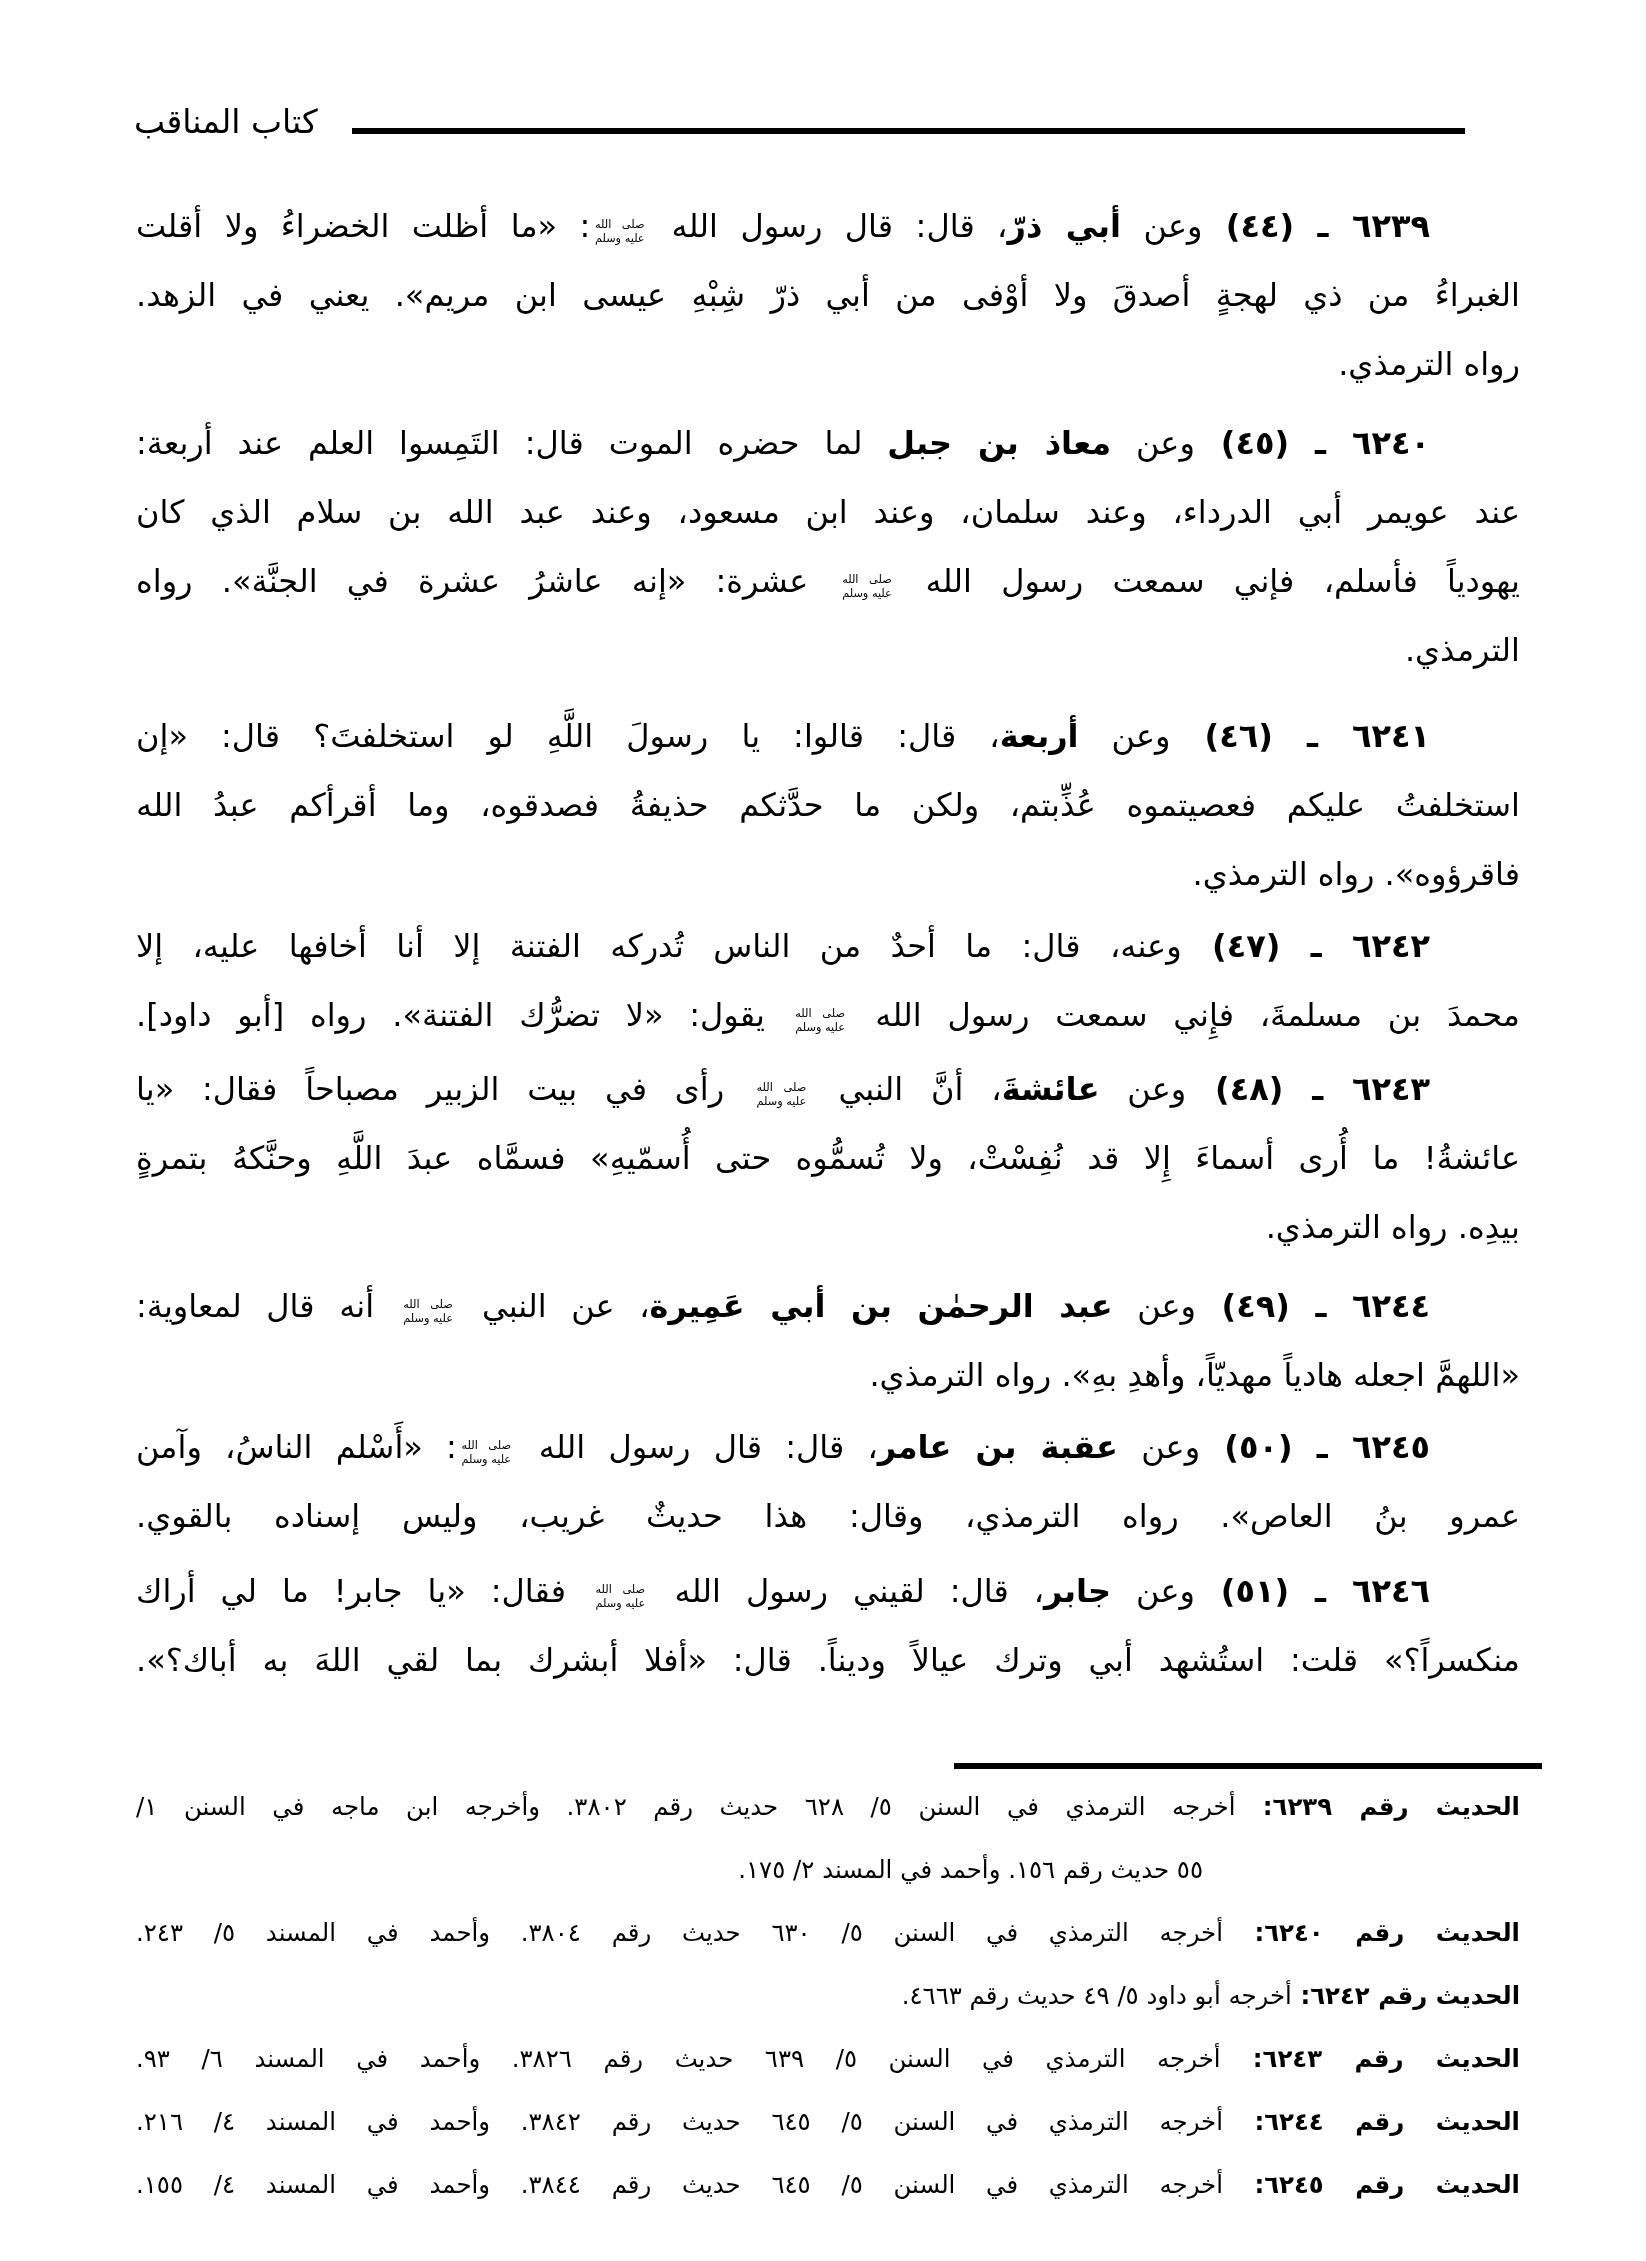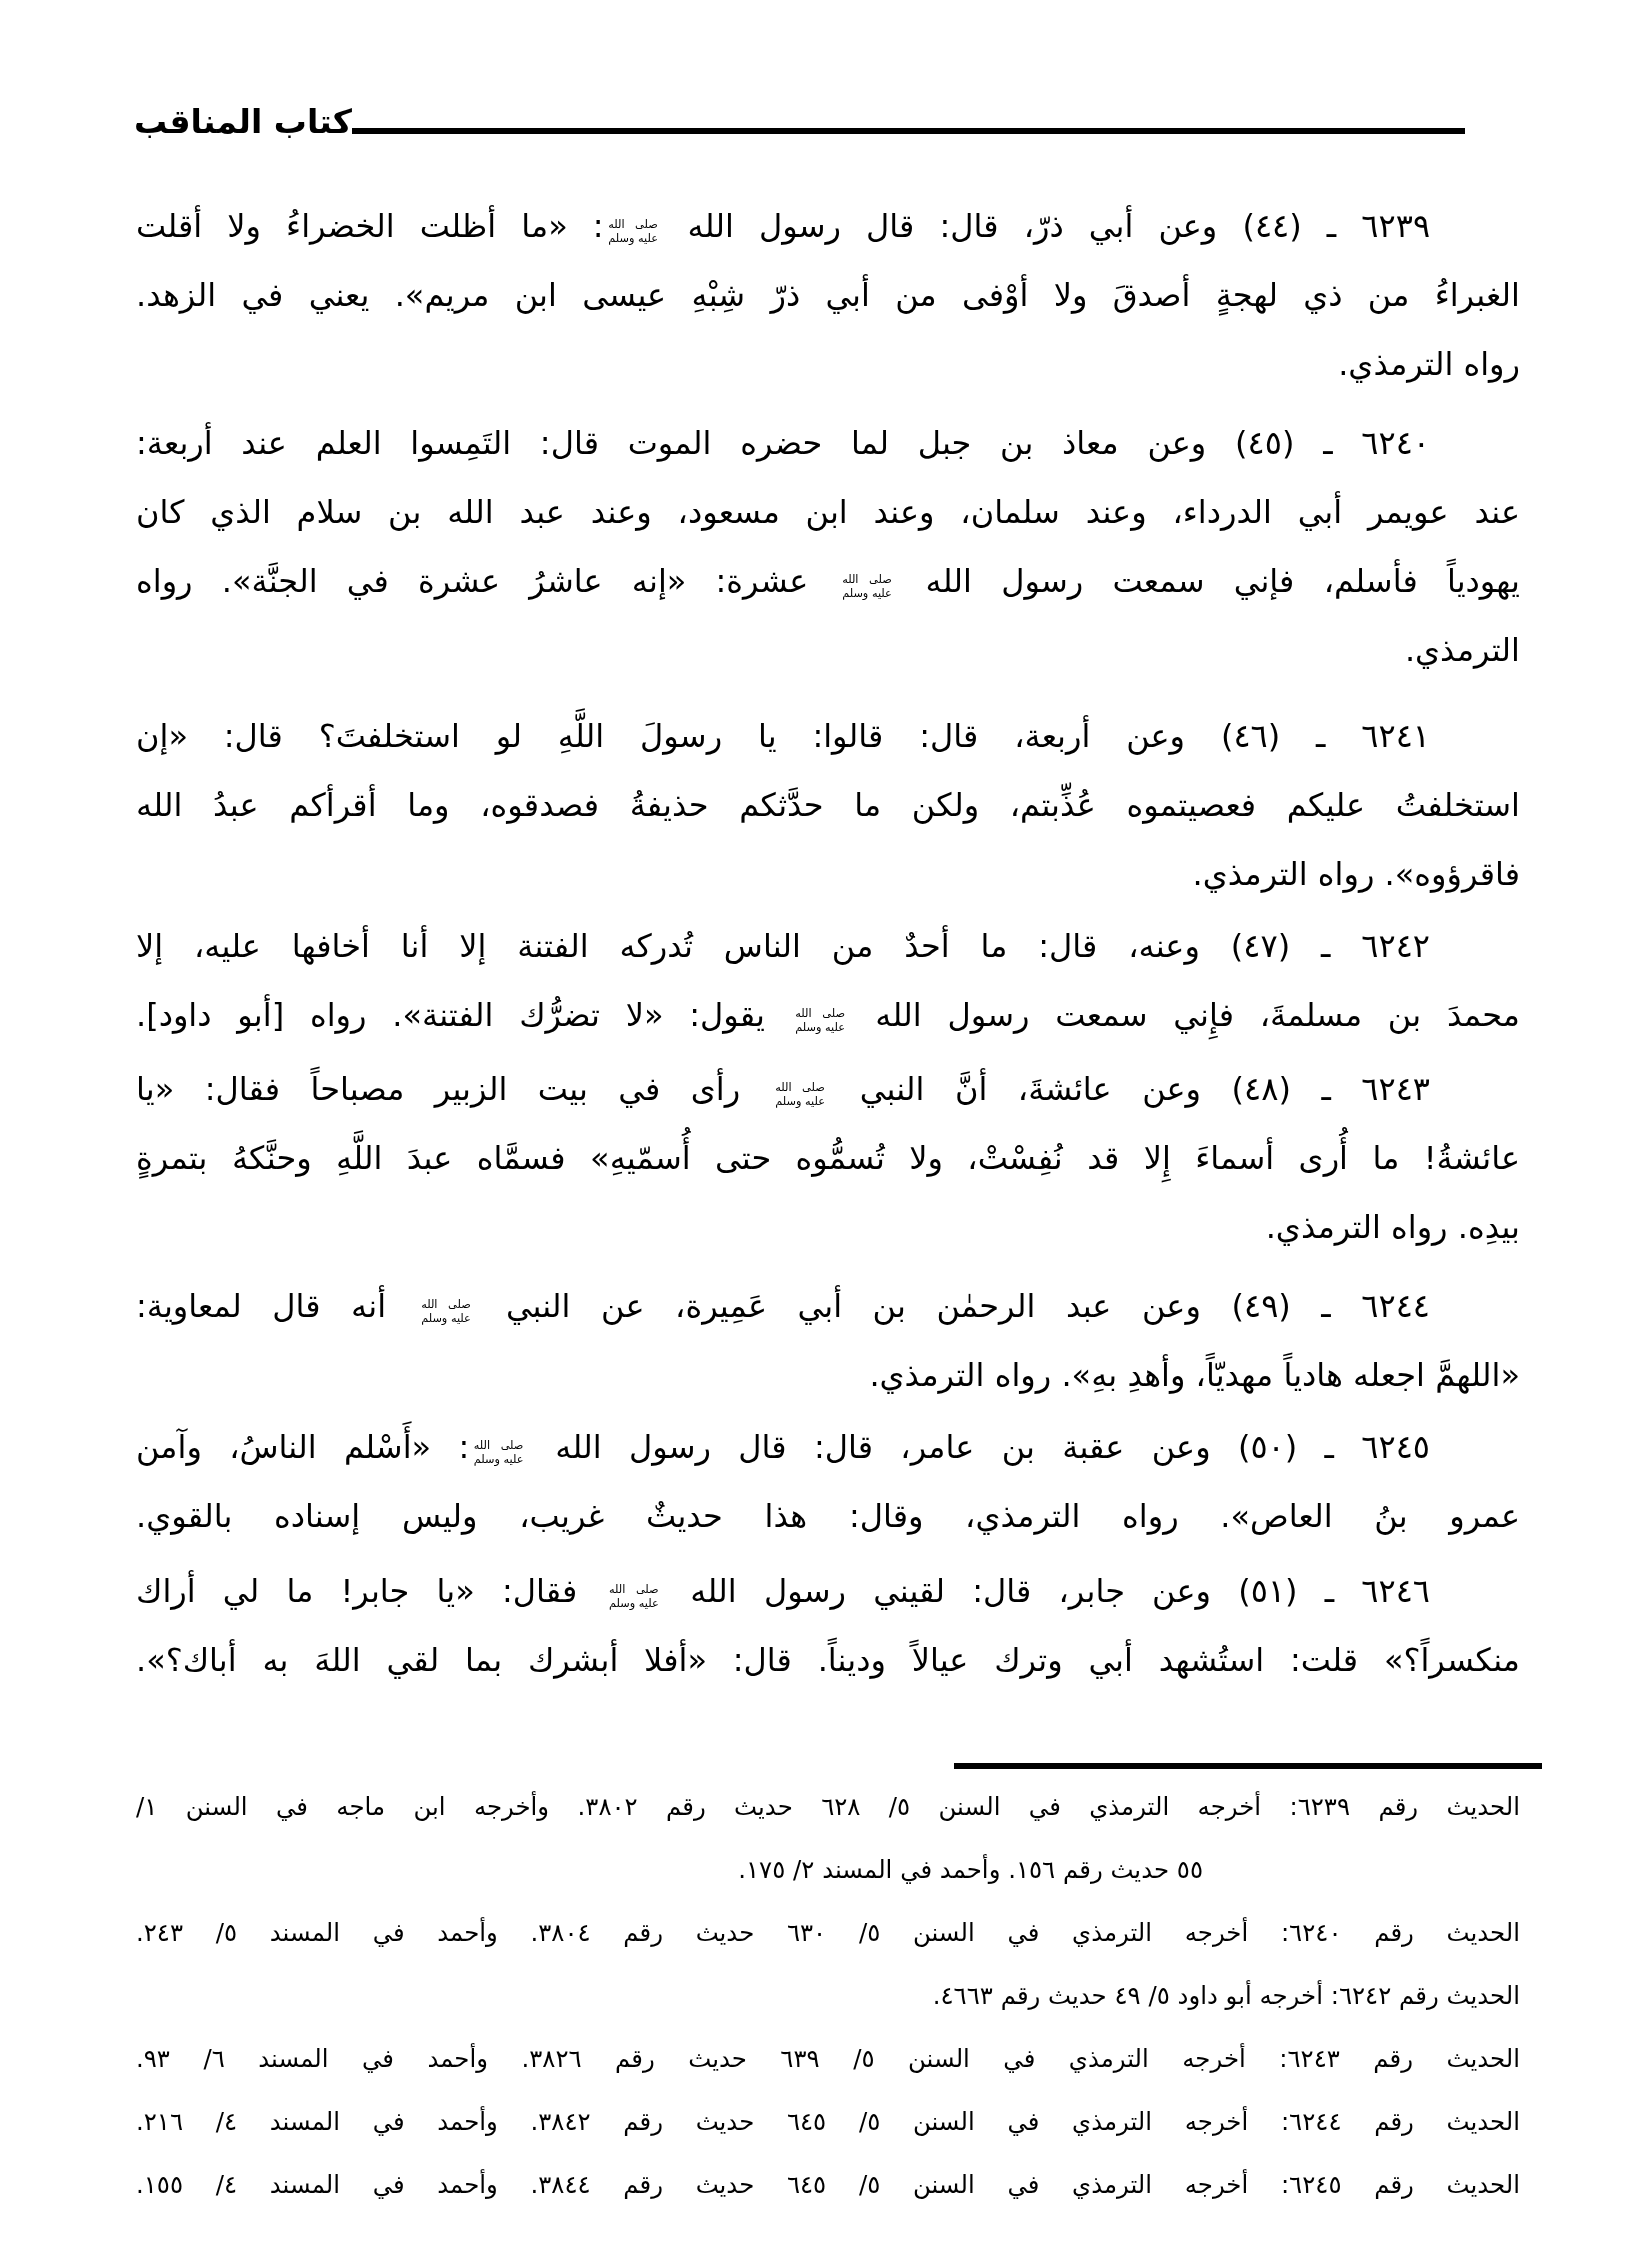--- a/index.html
+++ b/index.html
@@ -2,31 +2,31 @@
 <html style="font-size:7.2px"><head>
 <meta charset="utf-8">
 <style>
   html,body{margin:0;padding:0;background:#e8e8e8;}
   .page{
     position:relative;width:1647px;height:2569px;background:#ffffff;
     color:#000;font-family:"DejaVu Sans",sans-serif;overflow:hidden;direction:rtl;
   }
   
   .title{
-    position:absolute;left:134px;top:96px;font-size:33px;font-weight:bold;
+    position:absolute;left:134px;top:96px;font-size:33px;font-weight:normal;
     line-height:51px;white-space:nowrap;
   }
   .rule{position:absolute;left:352px;top:128px;width:1113px;height:5.9px;background:#000;}
   
   .para{position:absolute;left:136px;width:1384px;font-size:32px;line-height:69px;}
   .l{min-height:69px;}
   .j{text-align:justify;text-align-last:justify;}
   .r{text-align:right;text-align-last:right;}
   .fi{text-indent:90px;}
-  .b{font-weight:normal;}
+  .b{font-weight:bold;}
   
   .saw{
     display:inline-block;font-size:11.3px;line-height:13.6px;font-weight:normal;
     vertical-align:-4.5px;margin:0 4.5px;text-indent:0;
   }
   
   .footrule{position:absolute;left:954px;top:1763px;width:588px;height:5.9px;background:#000;}
   .footnotes{
     position:absolute;left:136px;top:1775px;width:1384px;
     font-size:24.4px;line-height:63px;

